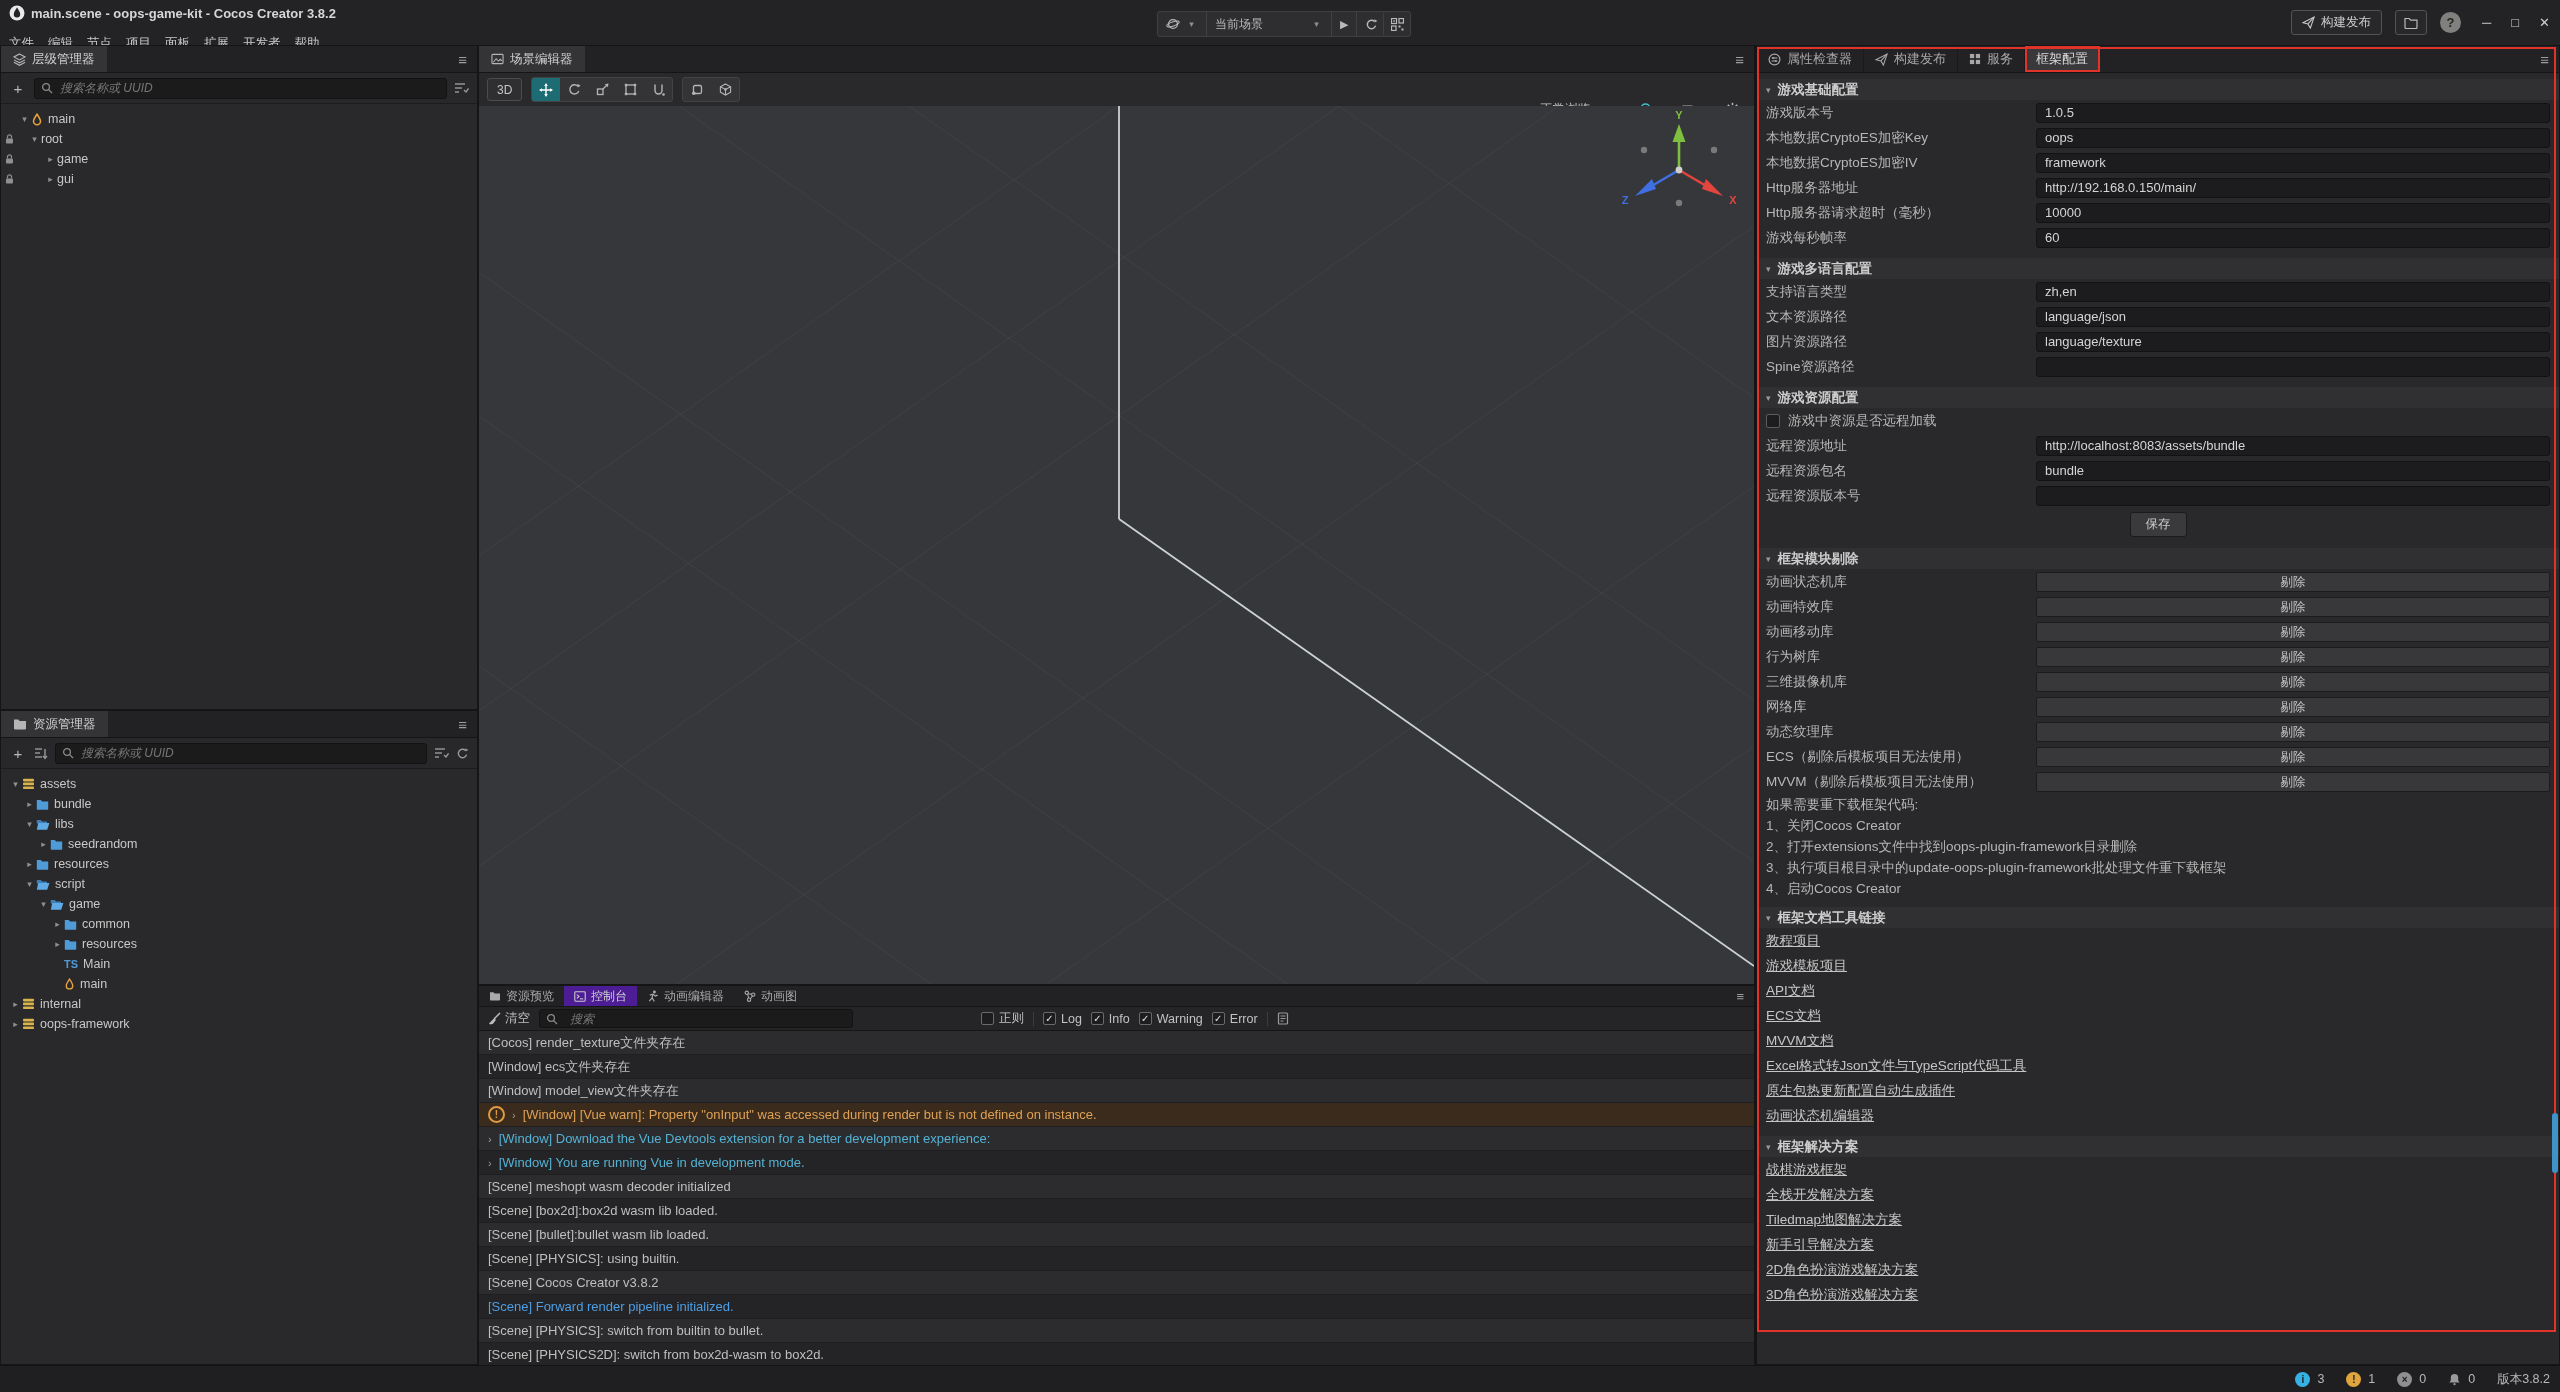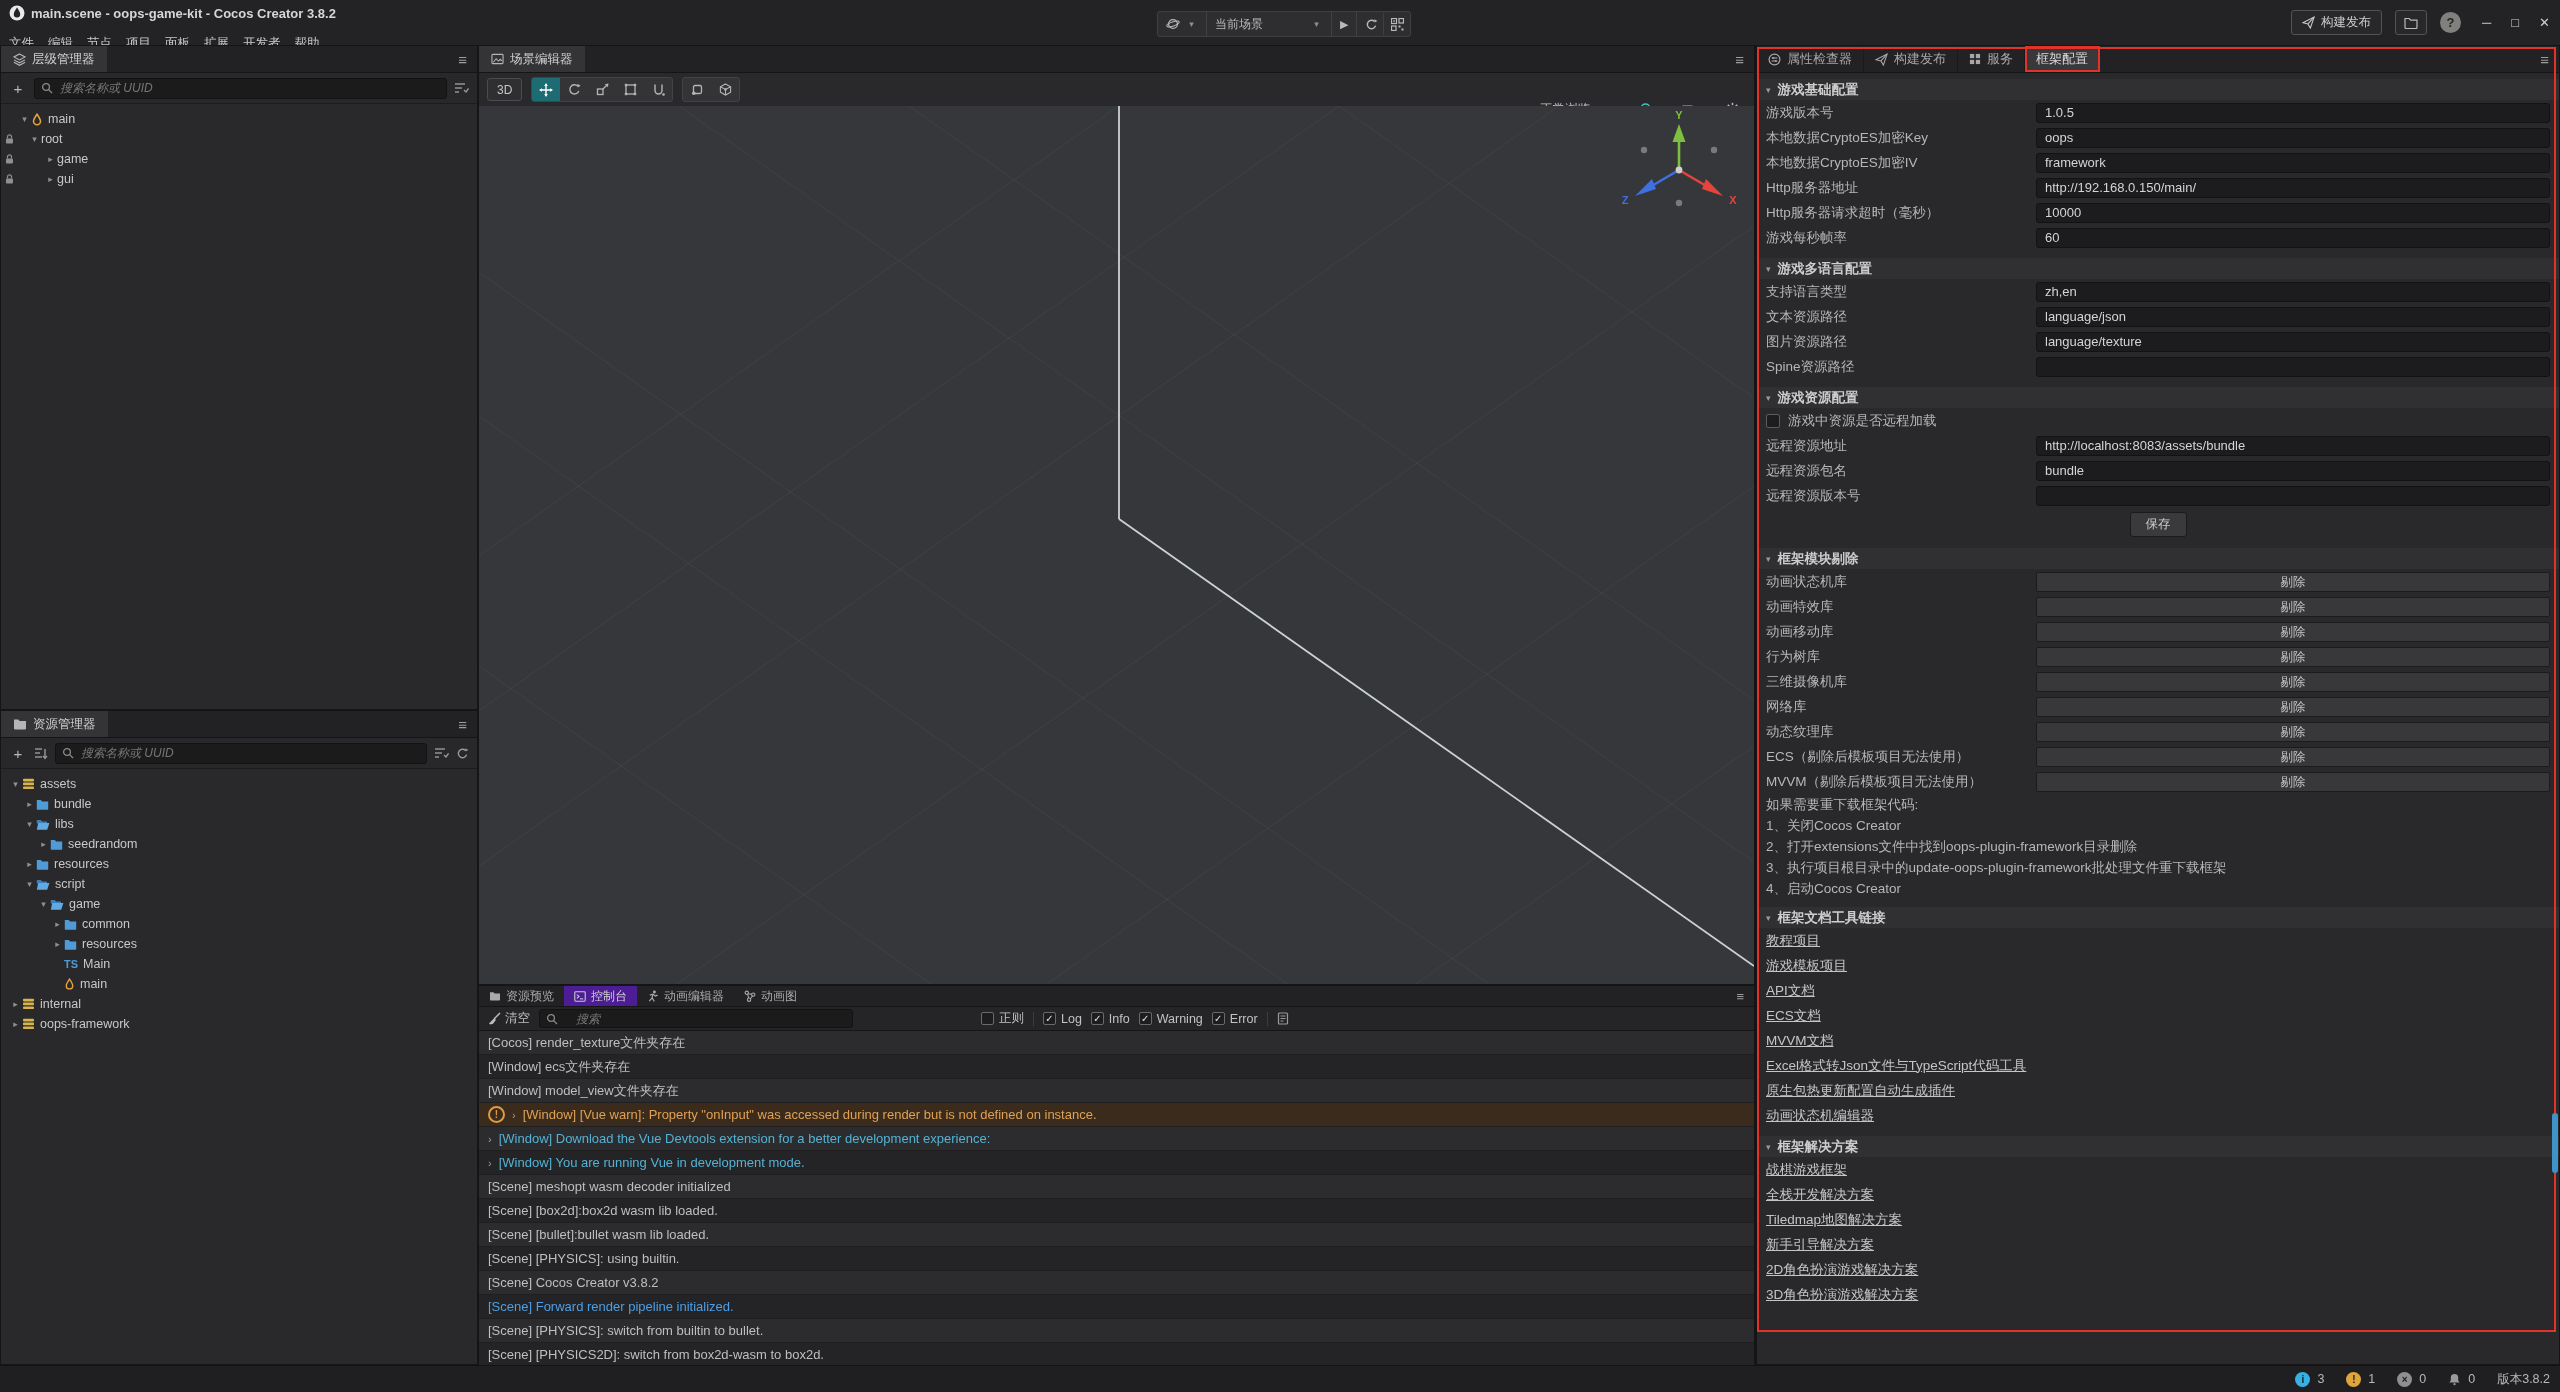--- a/index.html
+++ b/index.html
@@ -54,21 +54,21 @@
   .sright{margin-left:auto;display:flex;align-items:center;gap:28px;padding-right:6px;margin-top:40px;}
   .vmode{display:flex;align-items:center;gap:7px;font-size:12.5px;color:#c0c0c0;}
   .viewport{position:absolute;left:0;top:60px;width:1275px;height:878px;background:#35373a;overflow:hidden;}
   .gizmo{position:absolute;right:10px;top:2px;}
   
   .ctabs{height:20px;background:#222225;display:flex;align-items:stretch;border-bottom:1px solid #151516;}
   .ctab{display:flex;align-items:center;gap:5px;padding:0 10px;font-size:12px;color:#a9a9a9;}
   .ctab.active{background:#4c1d95;color:#d2d2d2;}
   .ctools{height:23px;display:flex;align-items:center;gap:9px;padding:0 9px;background:#252528;border-bottom:1px solid #151516;}
   .clearbtn{display:flex;align-items:center;gap:4px;font-size:12.5px;color:#bdbdbd;}
-  .csearch{width:300px;height:17px;background:#1b1b1c;border:1px solid #121213;border-radius:3px;display:flex;align-items:center;gap:16px;padding:0 6px;}
+  .csearch{width:300px;height:17px;background:#1b1b1c;border:1px solid #121213;border-radius:3px;display:flex;align-items:center;gap:10px;padding:0 6px;}
   .csearch input{flex:1;background:transparent;border:0;color:#cfcfcf;font-size:12px;min-width:0;}
   .csearch input::placeholder{color:#767676;font-style:italic;}
   .cfilter{display:flex;align-items:center;gap:5px;font-size:12.5px;color:#c2c2c2;}
   .cb{width:13px;height:13px;box-sizing:border-box;border:1px solid #6a6a6c;border-radius:2px;background:#1d1d1f;
       display:flex;align-items:center;justify-content:center;font-size:10px;color:#e2e2e2;line-height:1;}
   .cdiv{width:1px;height:14px;background:#3c3c3e;}
   .logs{overflow:hidden;}
   .crow{height:24px;box-sizing:border-box;display:flex;align-items:center;padding:0 9px;font-size:13px;color:#bfbfbf;border-bottom:1px solid #1f1f21;}
   .crow:nth-child(odd){background:#2c2c2e;}
   .crow:nth-child(even){background:#242426;}

